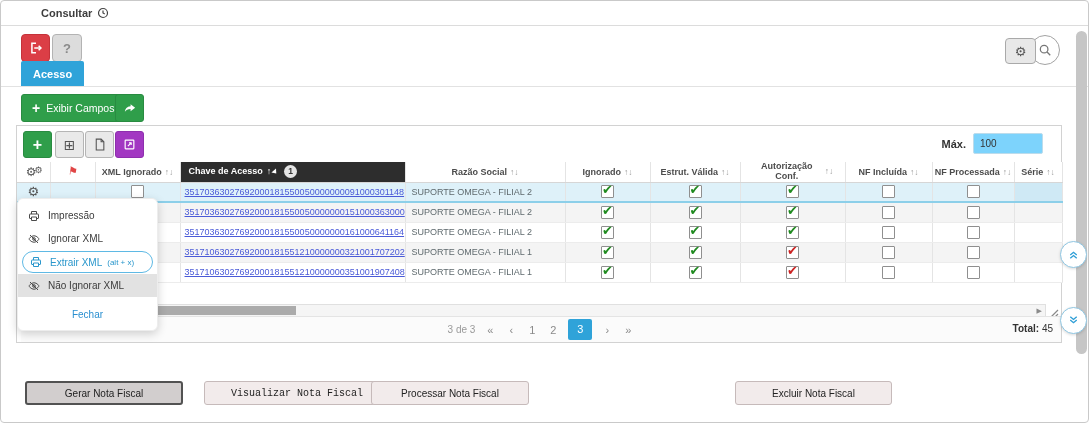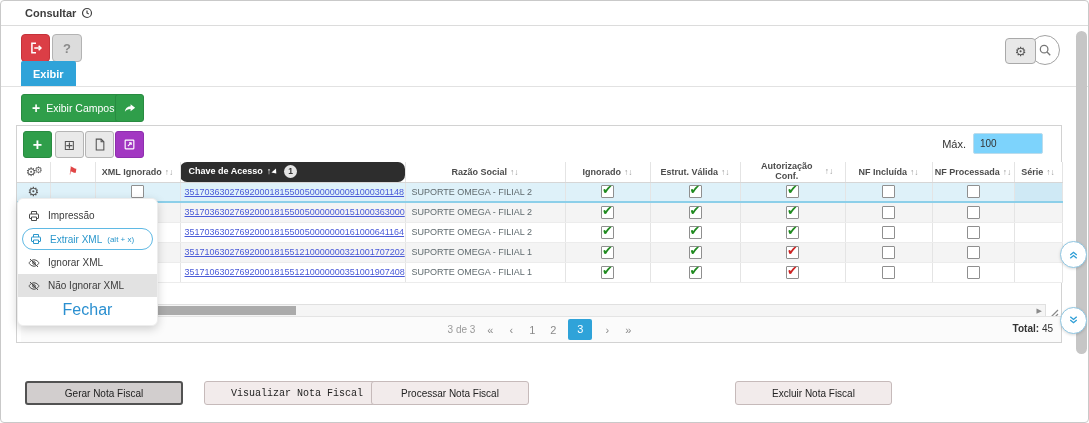--- a/index.html
+++ b/index.html
@@ -1,21 +1,21 @@
 <!DOCTYPE html>
 <html><head>
 <meta charset="utf-8">
 <style>
   html,body{margin:0;padding:0;background:#fff;}
   .page{position:relative;width:1089px;height:423px;box-sizing:border-box;
     border:1px solid #c9c9c9;border-radius:4px;overflow:hidden;background:#fff;
     font-family:"Liberation Sans","DejaVu Sans",sans-serif;}
   
   .titlebar{position:absolute;left:0;top:0;width:100%;height:25px;border-bottom:1px solid #dcdcdc;
-    display:flex;align-items:center;padding-left:24px;gap:5px;box-sizing:border-box;}
+    display:flex;align-items:center;padding-left:40px;gap:5px;box-sizing:border-box;}
   .titlebar .ttl{font-size:11px;font-weight:bold;color:#3d3d3d;}
   
   .btn-exit{position:absolute;left:20px;top:33px;width:27px;height:26px;background:#db3e46;
     border:1px solid #c5323a;border-radius:4px;display:flex;align-items:center;justify-content:center;cursor:pointer;}
   .btn-help{position:absolute;left:51px;top:33px;width:28px;height:26px;background:#dcdcdc;
     border:1px solid #b3b3b3;border-radius:4px;color:#8a8a8a;font-weight:bold;font-size:13px;
     display:flex;align-items:center;justify-content:center;cursor:pointer;}
   .btn-gear-top{position:absolute;left:1004px;top:37px;width:29px;height:24px;background:#e8e8e8;
     border:1px solid #a9a9a9;border-radius:4px;font-size:13px;color:#555;
     display:flex;align-items:center;justify-content:center;cursor:pointer;z-index:3;}
@@ -32,30 +32,30 @@
   .btn-share{position:absolute;left:114px;top:93px;width:27px;height:26px;background:#2f9e4a;
     border:1px solid #298b41;border-radius:3px;display:flex;align-items:center;justify-content:center;cursor:pointer;}
   
   .panel{position:absolute;left:15px;top:124px;width:1046px;height:218px;border:1px solid #d2d2d2;background:#fff;box-sizing:border-box;}
   .gbtn{position:absolute;top:5px;width:27px;height:25px;border-radius:3px;display:flex;align-items:center;justify-content:center;cursor:pointer;}
   .gbtn.add{left:6px;background:#2f9e4a;border:1px solid #298b41;color:#fff;font-size:16px;font-weight:bold;}
   .gbtn.cols{left:38px;background:#e9e9e9;border:1px solid #b5b5b5;color:#555;font-size:14px;}
   .gbtn.export{left:68px;background:#e9e9e9;border:1px solid #b5b5b5;}
   .gbtn.fullscreen{left:98px;background:#a238c2;border:1px solid #8e2fae;}
   .max-wrap{position:absolute;right:18px;top:7px;display:flex;align-items:center;gap:7px;}
-  .max-label{font-size:11px;font-weight:normal;color:#333;padding-left:12px;}
+  .max-label{font-size:11px;font-weight:bold;color:#333;padding-left:12px;}
   .max-input{width:56px;height:17px;background:#7dd3fc;border:1px solid #bcdcec;border-radius:2px;
     font-size:10px;padding:1px 6px;color:#333;font-family:inherit;}
   
   table.grid{position:absolute;left:0;top:36px;border-collapse:collapse;table-layout:fixed;width:1045px;}
   .grid th,.grid td{border-right:1px solid #e4e4e4;height:20px;padding:0 2px;overflow:hidden;white-space:nowrap;box-sizing:border-box;}
   .grid th{font-size:9px;font-weight:bold;color:#4c4c4c;text-align:center;border-bottom:1px solid #d6d6d6;background:#fff;}
   .grid th .sort{color:#9a9a9a;font-weight:normal;font-size:8.5px;margin-left:3px;}
   .grid th.th-wrap{white-space:normal;line-height:1.05;}
-  .th-dark{background:#2d2d2d !important;color:#fff !important;text-align:left !important;padding-left:8px !important;border-radius:7px;}
+  .th-dark{background:#2d2d2d !important;color:#fff !important;text-align:left !important;padding-left:8px !important;}
   .th-dark .sort-asc{color:#fff;font-weight:normal;font-size:9px;margin-left:4px;}
   .tri{display:inline-block;width:0;height:0;border-left:3px solid transparent;border-right:3px solid transparent;
     border-top:4px solid #fff;transform:rotate(-40deg);margin-left:1px;}
   .badge{display:inline-block;width:13px;height:13px;border-radius:50%;background:#e4e4e4;color:#333;
     font-size:8.5px;line-height:13px;text-align:center;margin-left:6px;font-weight:bold;vertical-align:middle;}
   .grid td{border-bottom:1px solid #ececec;font-size:9px;color:#666;text-align:center;background:#fff;}
   .row-sel td{background:#def1f9;border-bottom:2px solid #8ccfe9;}
   .row-alt td{background:#f4f4f4;}
   .row-sel td.td-serie{background:#cfe9f5;}
   td.td-chave{text-align:left;padding-left:4px;}
@@ -90,21 +90,21 @@
   .total .tl{font-weight:bold;}
   
   .cmenu{position:absolute;left:16px;top:197px;width:141px;background:#fff;border:1px solid #ededed;border-radius:6px;
     box-shadow:0 3px 10px rgba(0,0,0,.18);z-index:30;padding:5px 0 3px 0;box-sizing:border-box;}
   .citem{height:23px;display:flex;align-items:center;gap:8px;padding:0 10px;font-size:10px;color:#3c3c3c;cursor:pointer;box-sizing:border-box;text-align:center;}
   .citem .mi{display:flex;align-items:center;color:#4a4a4a;}
   .citem.focus{border:1px solid #5fb9e4;border-radius:12px;margin:1px 4px;height:22px;color:#2a97cc;padding:0 7px;}
   .citem.focus .mi{color:#2a97cc;}
   .citem.hover{background:#e2e2e2;}
   .citem .shortcut{font-size:8px;color:inherit;margin-left:-3px;}
-  .cclose{height:25px;display:flex;align-items:center;justify-content:center;color:#2a8fd0;font-size:16px;cursor:pointer;}
+  .cclose{height:25px;display:flex;align-items:center;justify-content:center;color:#2a8fd0;font-size:10px;margin-top:5px;cursor:pointer;}
   
   .vscroll{position:absolute;left:1075px;top:30px;width:11px;height:323px;background:#c6c6c6;border-radius:6px;cursor:pointer;}
   .float-btn{position:absolute;left:1059px;width:25px;height:25px;border-radius:50%;background:#fff;border:1px solid #8fc6e2;
     display:flex;align-items:center;justify-content:center;z-index:20;box-shadow:0 1px 3px rgba(0,0,0,.15);cursor:pointer;}
   .float-btn.up{top:240px;}
   .float-btn.down{top:306px;}
   
   .act{position:absolute;top:380px;height:24px;background:#f2ebeb;border:1px solid #c6baba;border-radius:3px;
     font-size:10px;color:#222;font-family:inherit;cursor:pointer;}
   .act.primary{background:#d2cece;border:2px solid #525252;}
@@ -148,21 +148,21 @@
   <div class="btn-search">
     <span style="display:flex;">
       <svg width="14" height="14" viewBox="0 0 24 24" fill="none" stroke="#777" stroke-width="2.2">
           <circle cx="10.5" cy="10.5" r="6.5"></circle>
           <path d="M15.5 15.5L21 21"></path>
         </svg>
     </span>
   </div>
 
   <div class="tab-filtros">
-    <span>Exibir</span>
+    <span>Acesso</span>
   </div>
   <div class="tabs-line"></div>
 
   <div class="btn-exibir">
     <span class="plus-big">+</span>
     <span>Exibir Campos</span>
   </div>
   <div class="btn-share">
     <span style="display:flex;">
       <svg width="14" height="14" viewBox="0 0 24 24" fill="#fff">
@@ -357,41 +357,41 @@
     <div class="citem">
       <span class="mi">
         <svg width="12" height="12" viewBox="0 0 24 24" fill="none" stroke="currentColor" stroke-width="2">
             <path d="M7 8V3h10v5"></path>
             <rect x="3" y="8" width="18" height="9" rx="1"></rect>
             <path d="M7 14h10v7H7z" fill="#fff"></path>
           </svg>
       </span>
       <span>Impressão</span>
     </div>
+    <div class="citem">
+      <span class="mi">
+        <svg width="12" height="12" viewBox="0 0 24 24" fill="none" stroke="currentColor" stroke-width="2">
+            <path d="M2 12s3.5-6.5 10-6.5S22 12 22 12s-3.5 6.5-10 6.5S2 12 2 12z"></path>
+            <circle cx="12" cy="12" r="2.6"></circle>
+            <path d="M4 4l16 16"></path>
+          </svg>
+      </span>
+      <span>Ignorar XML</span>
+    </div>
     <div class="citem focus">
       <span class="mi">
         <svg width="12" height="12" viewBox="0 0 24 24" fill="none" stroke="currentColor" stroke-width="2">
             <path d="M7 8V3h10v5"></path>
             <rect x="3" y="8" width="18" height="9" rx="1"></rect>
             <path d="M7 14h10v7H7z" fill="#fff"></path>
           </svg>
       </span>
       <span>Extrair XML</span>
       <span class="shortcut">(alt + x)</span>
     </div>
-    <div class="citem">
-      <span class="mi">
-        <svg width="12" height="12" viewBox="0 0 24 24" fill="none" stroke="currentColor" stroke-width="2">
-            <path d="M2 12s3.5-6.5 10-6.5S22 12 22 12s-3.5 6.5-10 6.5S2 12 2 12z"></path>
-            <circle cx="12" cy="12" r="2.6"></circle>
-            <path d="M4 4l16 16"></path>
-          </svg>
-      </span>
-      <span>Ignorar XML</span>
-    </div>
     <div class="citem hover">
       <span class="mi">
         <svg width="12" height="12" viewBox="0 0 24 24" fill="none" stroke="currentColor" stroke-width="2">
             <path d="M2 12s3.5-6.5 10-6.5S22 12 22 12s-3.5 6.5-10 6.5S2 12 2 12z"></path>
             <circle cx="12" cy="12" r="2.6"></circle>
             <path d="M4 4l16 16"></path>
           </svg>
       </span>
       <span>Não Ignorar XML</span>
     </div>

